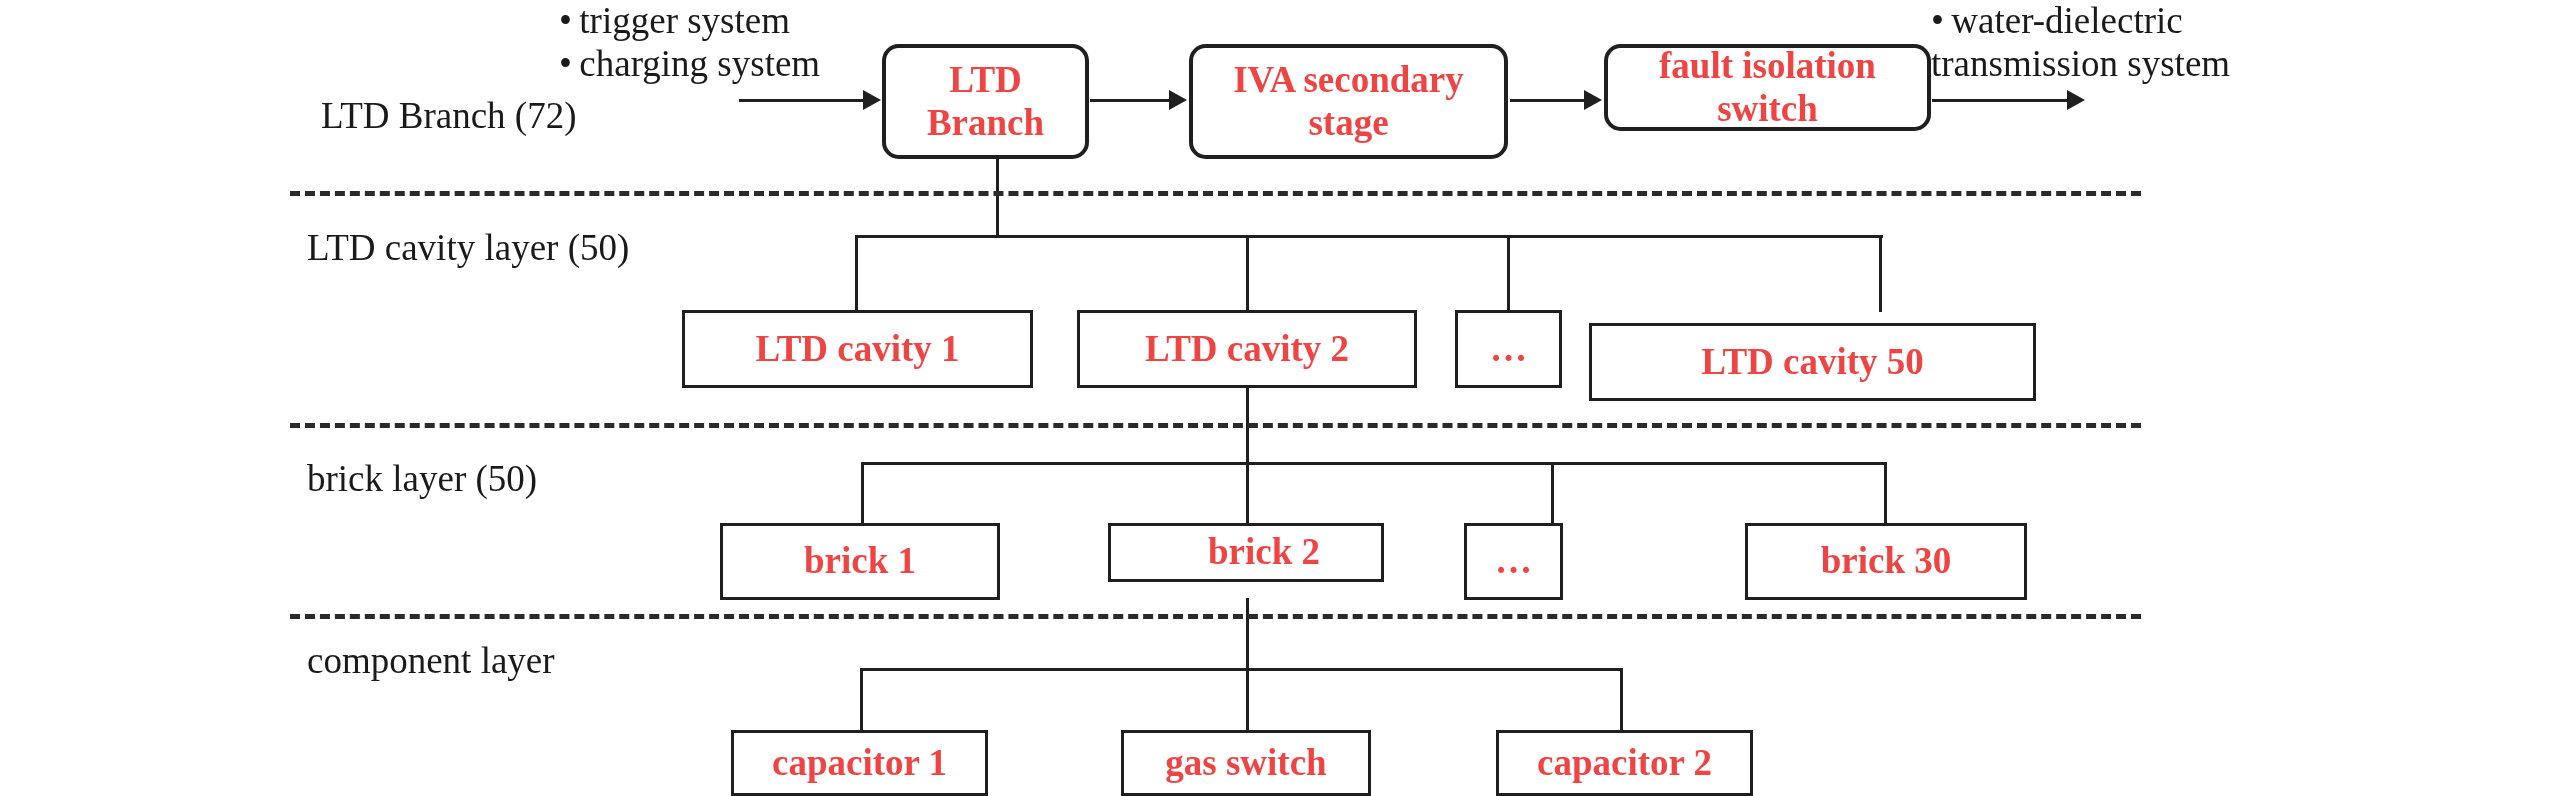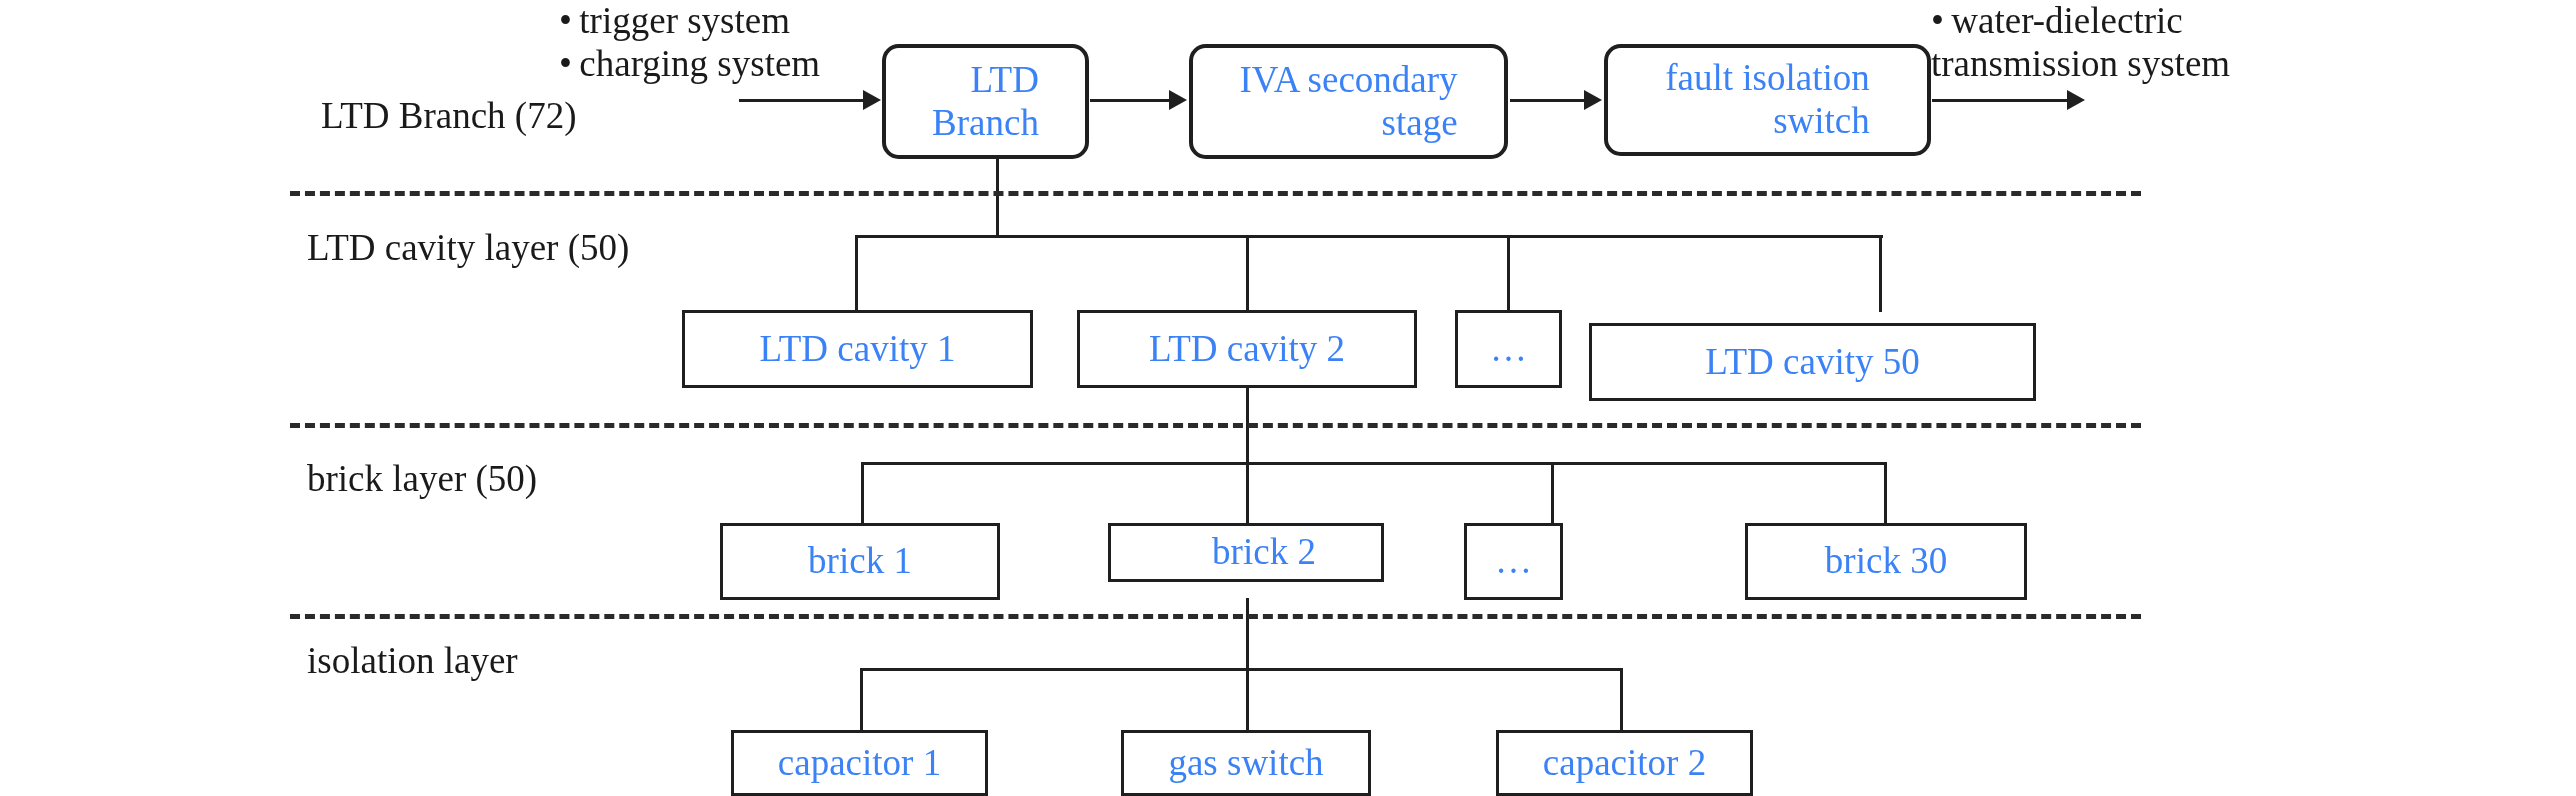--- a/index.html
+++ b/index.html
@@ -10,21 +10,21 @@
 
   
   .layer-label{position:absolute;font-size:37px;line-height:1.1;white-space:nowrap;color:#1a1a1a;}
   .bullet-block{position:absolute;font-size:37px;line-height:1.18;white-space:nowrap;color:#1a1a1a;}
   .bullet-line{display:block;}
   .bullet-dot{display:inline-block;width:.55em;}
 
   
   .node{position:absolute;box-sizing:border-box;background:#ffffff;
         border:3.2px solid #1f1f1f;display:flex;align-items:center;justify-content:center;
-        text-align:right;font-size:37px;line-height:1.15;color:#3b82f6;z-index:3;}
+        text-align:center;font-size:37px;line-height:1.15;color:#ef4444;z-index:3;font-weight:bold;}
   .node.rounded{border-radius:16.7px;border-width:4.5px;}
   .node .lbl{display:block;padding:0 6.4px;}
 
   
   .hline{position:absolute;background:#1f1f1f;height:3.2px;z-index:1;}
   .vline{position:absolute;background:#1f1f1f;width:3.2px;z-index:1;}
 
   .arrow-line{position:absolute;height:2.6px;background:#1f1f1f;z-index:1;}
   .arrow-head{position:absolute;width:0;height:0;
       border-top:10.3px solid transparent;border-bottom:10.3px solid transparent;
@@ -59,21 +59,21 @@
   <div class="arrow-line" style="left:1090px;top:99px;width:82px;"></div>
   <div class="arrow-head" style="left:1169px;top:90px;"></div>
 
   <div class="node rounded" style="left:1189px;top:44px;width:319px;height:115px;">
     <span class="lbl"><span>IVA secondary</span><br><span>stage</span></span>
   </div>
 
   <div class="arrow-line" style="left:1510px;top:99px;width:77px;"></div>
   <div class="arrow-head" style="left:1584px;top:90px;"></div>
 
-  <div class="node rounded" style="left:1604px;top:44px;width:327px;height:112px;">
+  <div class="node rounded" style="left:1604px;top:44px;width:327px;height:87px;">
     <span class="lbl"><span>fault isolation</span><br><span>switch</span></span>
   </div>
 
   <div class="arrow-line" style="left:1932px;top:99px;width:138px;"></div>
   <div class="arrow-head" style="left:2067px;top:90px;"></div>
 
   <div class="vline" style="left:996px;top:159px;height:77px;"></div>
 
   <div class="dashed" style="left:290px;top:191px;width:1851px;"></div>
 
@@ -122,21 +122,21 @@
     <span class="lbl">…</span>
   </div>
   <div class="node" style="left:1725px;top:523px;width:282px;height:77px;margin-left:20px;">
     <span class="lbl">brick 30</span>
   </div>
 
   <div class="vline" style="left:1246px;top:598px;height:71px;"></div>
 
   <div class="dashed" style="left:290px;top:614px;width:1851px;"></div>
 
-  <div class="layer-label" style="left:307px;top:641px;">isolation layer</div>
+  <div class="layer-label" style="left:307px;top:641px;">component layer</div>
 
   <div class="hline" style="left:860px;top:668px;width:763px;"></div>
 
   <div class="vline" style="left:860px;top:668px;height:64px;"></div>
   <div class="vline" style="left:1246px;top:668px;height:64px;"></div>
   <div class="vline" style="left:1620px;top:668px;height:64px;"></div>
 
   <div class="node" style="left:731px;top:730px;width:257px;height:66px;">
     <span class="lbl">capacitor 1</span>
   </div>

